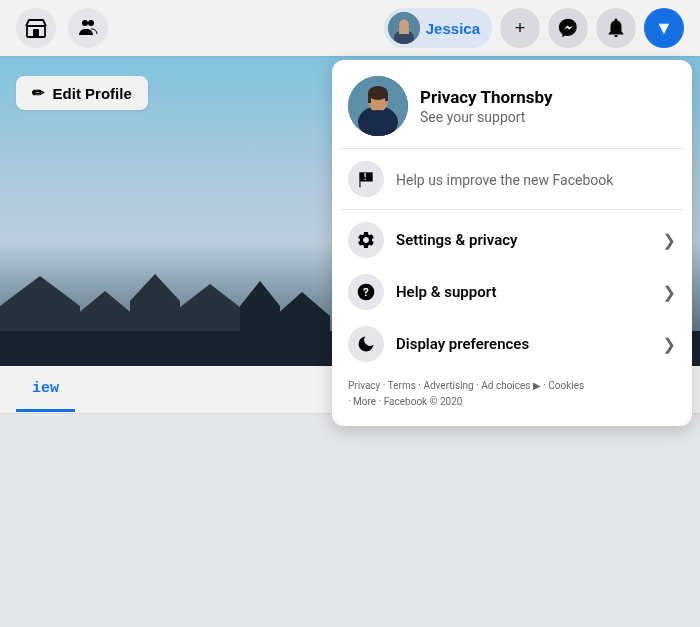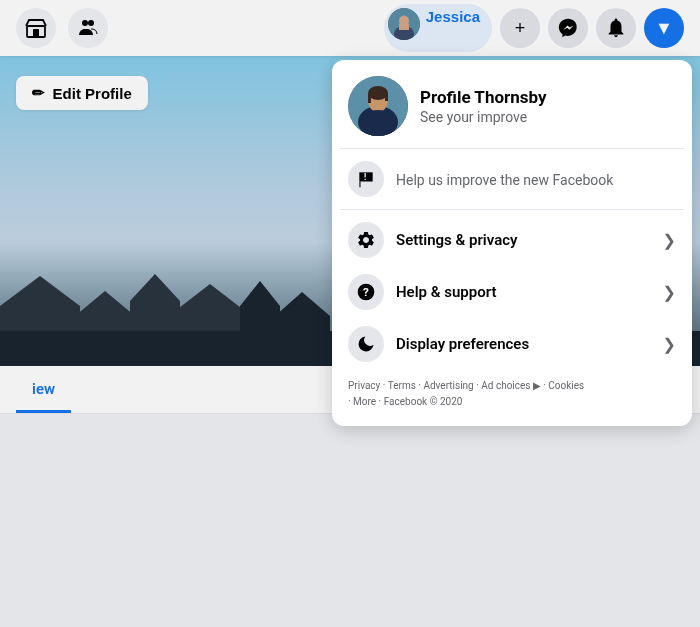--- a/index.html
+++ b/index.html
@@ -49,24 +49,25 @@
     }
 
     .nav-right {
       display: flex;
       align-items: center;
       gap: 8px;
     }
 
     .user-pill {
       display: flex;
+      align-items: center;
       gap: 6px;
       background: #e7f3ff;
       border-radius: 24px;
-      padding: 4px 12px 12px 4px;
+      padding: 4px 12px 4px 4px;
       cursor: pointer;
       border: none;
     }
 
     .user-pill-avatar {
       width: 32px;
       height: 32px;
       border-radius: 50%;
       background: linear-gradient(135deg, #8B6B5E 0%, #5C8FA8 50%, #3A6B8A 100%);
       overflow: hidden;
@@ -155,20 +156,21 @@
       font-weight: 600;
       color: #65676b;
       cursor: pointer;
       border-bottom: 3px solid transparent;
       margin-bottom: -1px;
     }
 
     .tab-item.active {
       color: #1877f2;
       border-bottom-color: #1877f2;
+      font-family: Liberation Mono, monospace;
     }
 
     
     .overlay {
       position: fixed;
       top: 0; left: 0; right: 0; bottom: 0;
       background: rgba(0,0,0,0.05);
       z-index: 100;
     }
 
@@ -396,22 +398,22 @@
         <ellipse cx="30" cy="17" rx="10" ry="7" fill="#3A2820"></ellipse>
         <rect x="20" y="17" width="3" height="10" fill="#3A2820"></rect>
         <rect x="37" y="17" width="3" height="8" fill="#3A2820"></rect>
 
         <rect x="26" y="34" width="8" height="6" fill="#C8956B"></rect>
 
         <ellipse cx="30" cy="48" rx="18" ry="14" fill="#1A2A4A"></ellipse>
       </svg>
     </div>
     <div class="profile-info">
-      <span class="profile-name">Profile Thornsby</span>
-      <span class="profile-subtitle">See your improve</span>
+      <span class="profile-name">Privacy Thornsby</span>
+      <span class="profile-subtitle">See your support</span>
     </div>
   </div>
 
   <div class="divider"></div>
 
   <div class="menu-item">
     <div class="menu-icon" style="background:#e4e6eb;">
       <svg width="20" height="20" viewBox="0 0 24 24" fill="currentColor">
         <path d="M4 4h16v11H4z" rx="1"></path>
         <rect x="4" y="15" width="1.5" height="7" fill="#1a1a1a"></rect>

